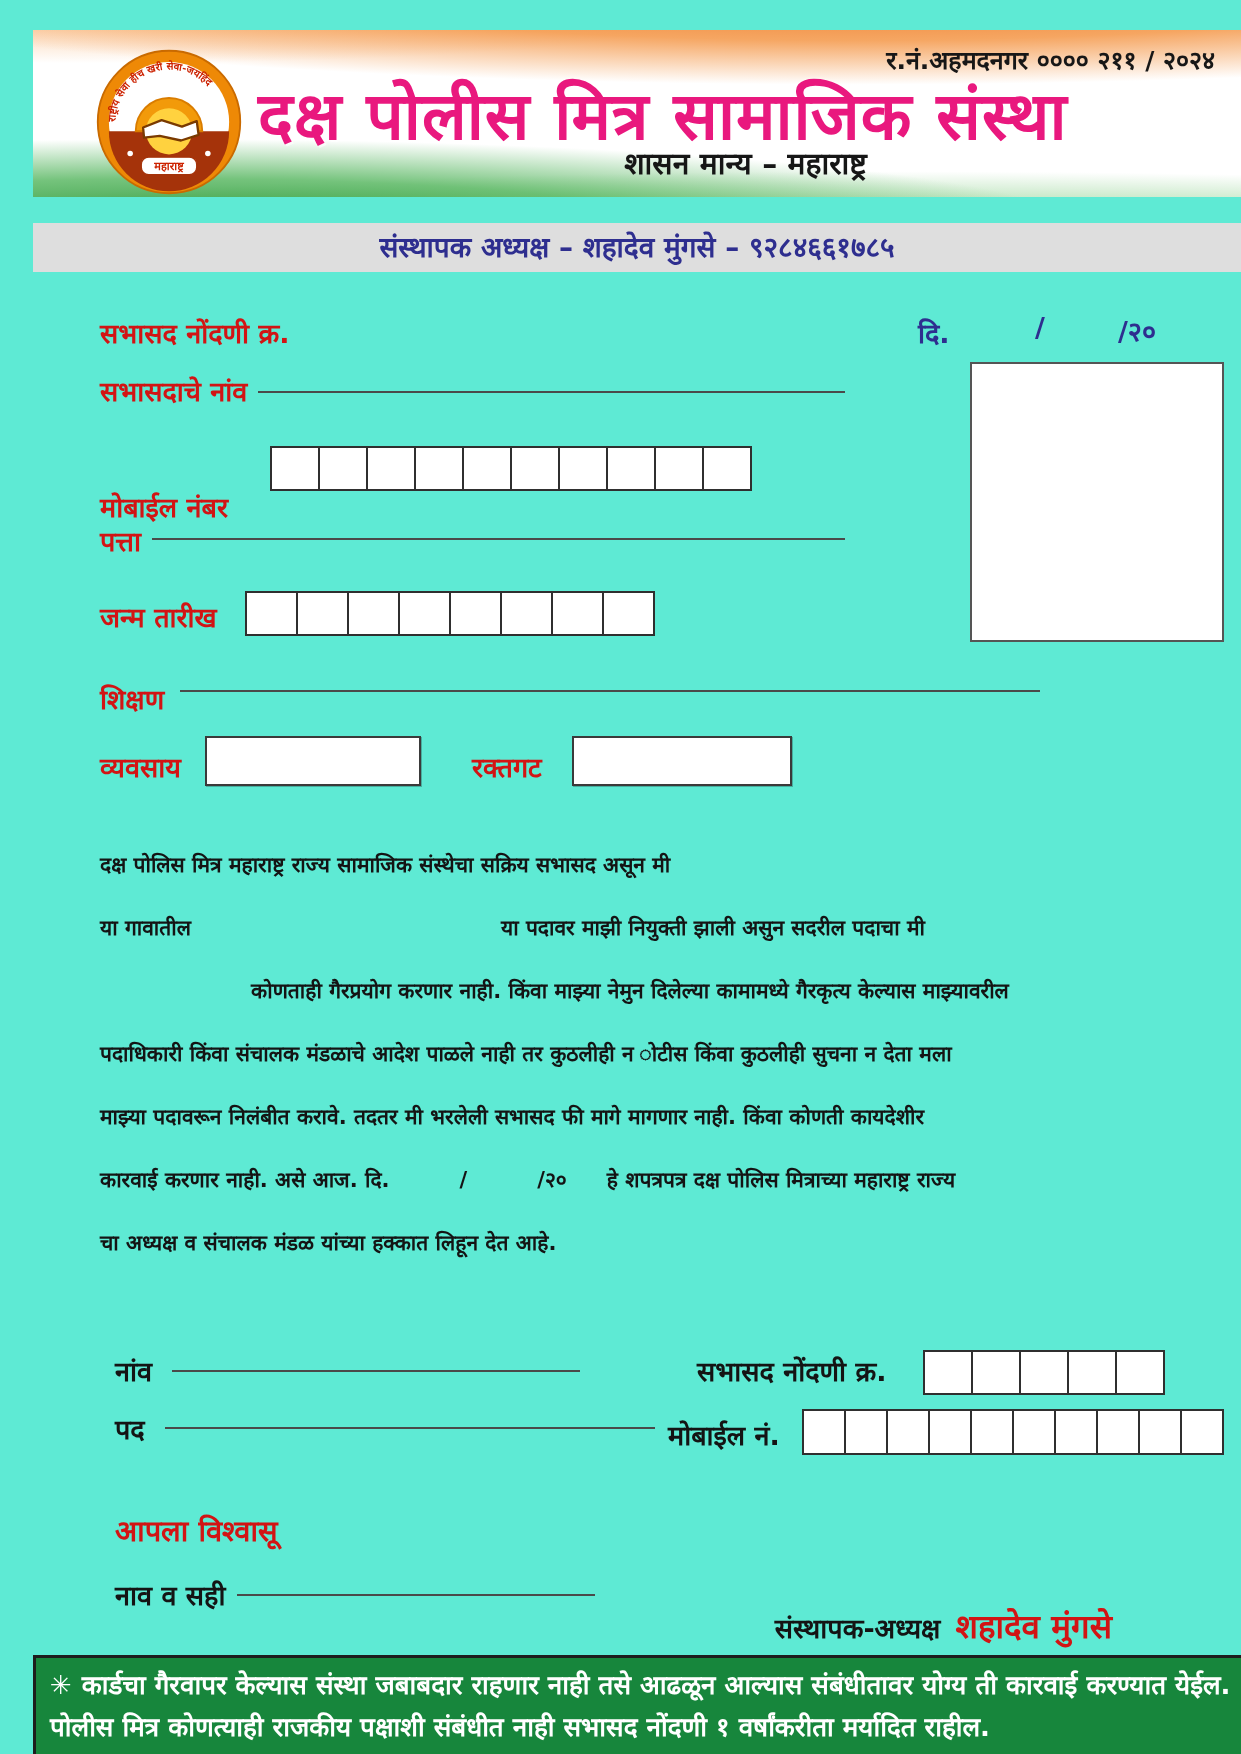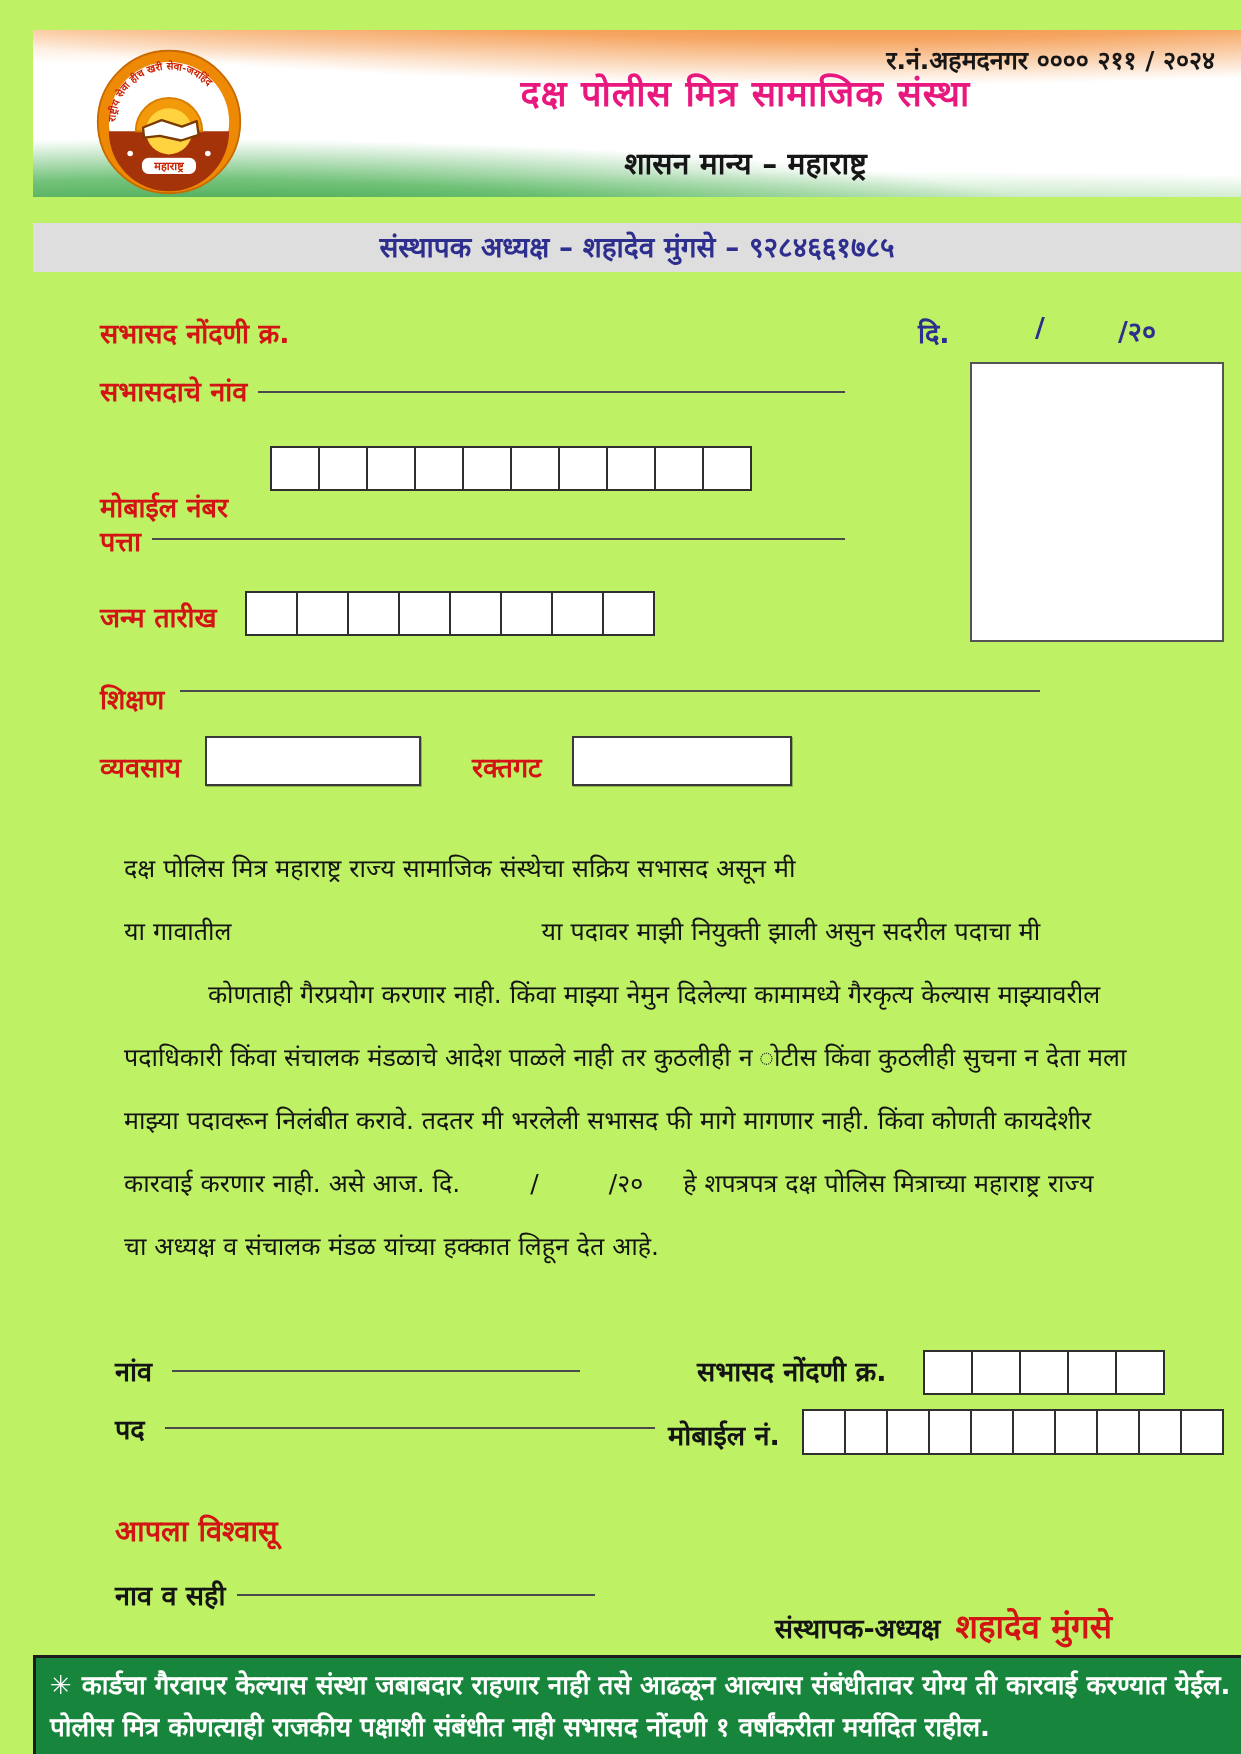--- a/index.html
+++ b/index.html
@@ -1,36 +1,36 @@
 <!DOCTYPE html>
 <html><head>
 <meta charset="utf-8">
 <style>
   html,body{margin:0;padding:0;background:#888;}
   .page{
-    position:relative; width:1241px; height:1754px; background:#bef264;
+    position:relative; width:1241px; height:1754px; background:#5eead4;
     font-family:"DejaVu Sans","Liberation Sans",sans-serif; overflow:hidden;
     margin:0 auto;
   }
   
   .banner{
     position:absolute; left:33px; top:30px; width:1208px; height:167px;
     background:
       radial-gradient(120% 85% at 12% 118%, rgba(30,145,45,.95) 0%, rgba(70,175,80,.75) 34%, rgba(255,255,255,0) 62%),
       radial-gradient(150% 70% at 72% 128%, rgba(35,155,55,.85) 0%, rgba(120,200,120,.4) 40%, rgba(255,255,255,0) 62%),
       radial-gradient(135% 95% at 68% -30%, rgba(232,105,20,.97) 0%, rgba(244,150,70,.85) 38%, rgba(255,255,255,0) 66%),
       radial-gradient(90% 55% at 6% -12%, rgba(248,175,110,.75) 0%, rgba(255,255,255,0) 58%),
       #ffffff;
   }
   .reg-no{
     position:absolute; top:12px; right:26px; font-size:25px; font-weight:bold; color:#171717;
   }
   .org-title{
-    position:absolute; left:225px; right:8px; top:38px; text-align:center;
-    font-size:36px; font-weight:bold; color:#e9187e;
+    position:absolute; left:225px; right:8px; top:38px; 
+    font-size:66px; font-weight:bold; color:#e9187e;
     text-shadow:0 0 3px rgba(255,255,255,.9), 2px 2px 0 rgba(255,255,255,.6);
     letter-spacing:1px; white-space:nowrap;
   }
   .org-subtitle{
     position:absolute; left:225px; right:8px; top:112px; text-align:center;
     font-size:30px; font-weight:bold; color:#161616; white-space:nowrap;
   }
   .logo{ position:absolute; left:62px; top:18px; width:148px; height:148px; }
   
   .founder-bar{
@@ -45,21 +45,21 @@
   .fline{ position:absolute; border-top:2px solid #4a4a4a; height:0; }
   .cellrow{ position:absolute; display:flex; }
   .cell{ border:2px solid #2f2f2f; margin-left:-2px; background:#fff; box-sizing:border-box; }
   .cell:first-child{ margin-left:0; }
   .cell.w48{ width:50px; height:45px; }
   .cell.w51{ width:53px; height:45px; }
   .cell.w42{ width:44px; height:46px; }
   .inputbox{ position:absolute; border:2px solid #3a3a3a; background:#fff; box-sizing:border-box; box-shadow:1px 1px 0 rgba(0,0,0,.25); }
   .photo-box{ position:absolute; left:970px; top:362px; width:250px; height:276px; border:2px solid #555; background:#fff; }
   
-  .pline{ position:absolute; left:100px; width:1060px; font-size:25px; color:#141414; white-space:nowrap; font-weight:400;margin-left:24px; }
+  .pline{ position:absolute; left:100px; width:1060px; font-size:21px; color:#141414; white-space:nowrap; font-weight:700; }
   .pline .gap70{ display:inline-block; width:70px; }
   .pline .gap40{ display:inline-block; width:40px; }
   .pline .village-gap{ display:inline-block; width:310px; }
   
   .rec-heading{ position:absolute; left:100px; top:1300px; font-size:31px; font-weight:bold; color:#d21414; white-space:nowrap; }
   .yours{ position:absolute; left:115px; top:1510px; font-size:29px; font-weight:bold; color:#d21414; }
   .sign-row{ position:absolute; left:600px; width:512px; top:1603px; text-align:right; white-space:nowrap; }
   .sign-row .desig{ font-size:27px; font-weight:bold; color:#141414; }
   .sign-row .pres{ font-size:33px; font-weight:bold; color:#d21414; margin-left:10px; }
   

